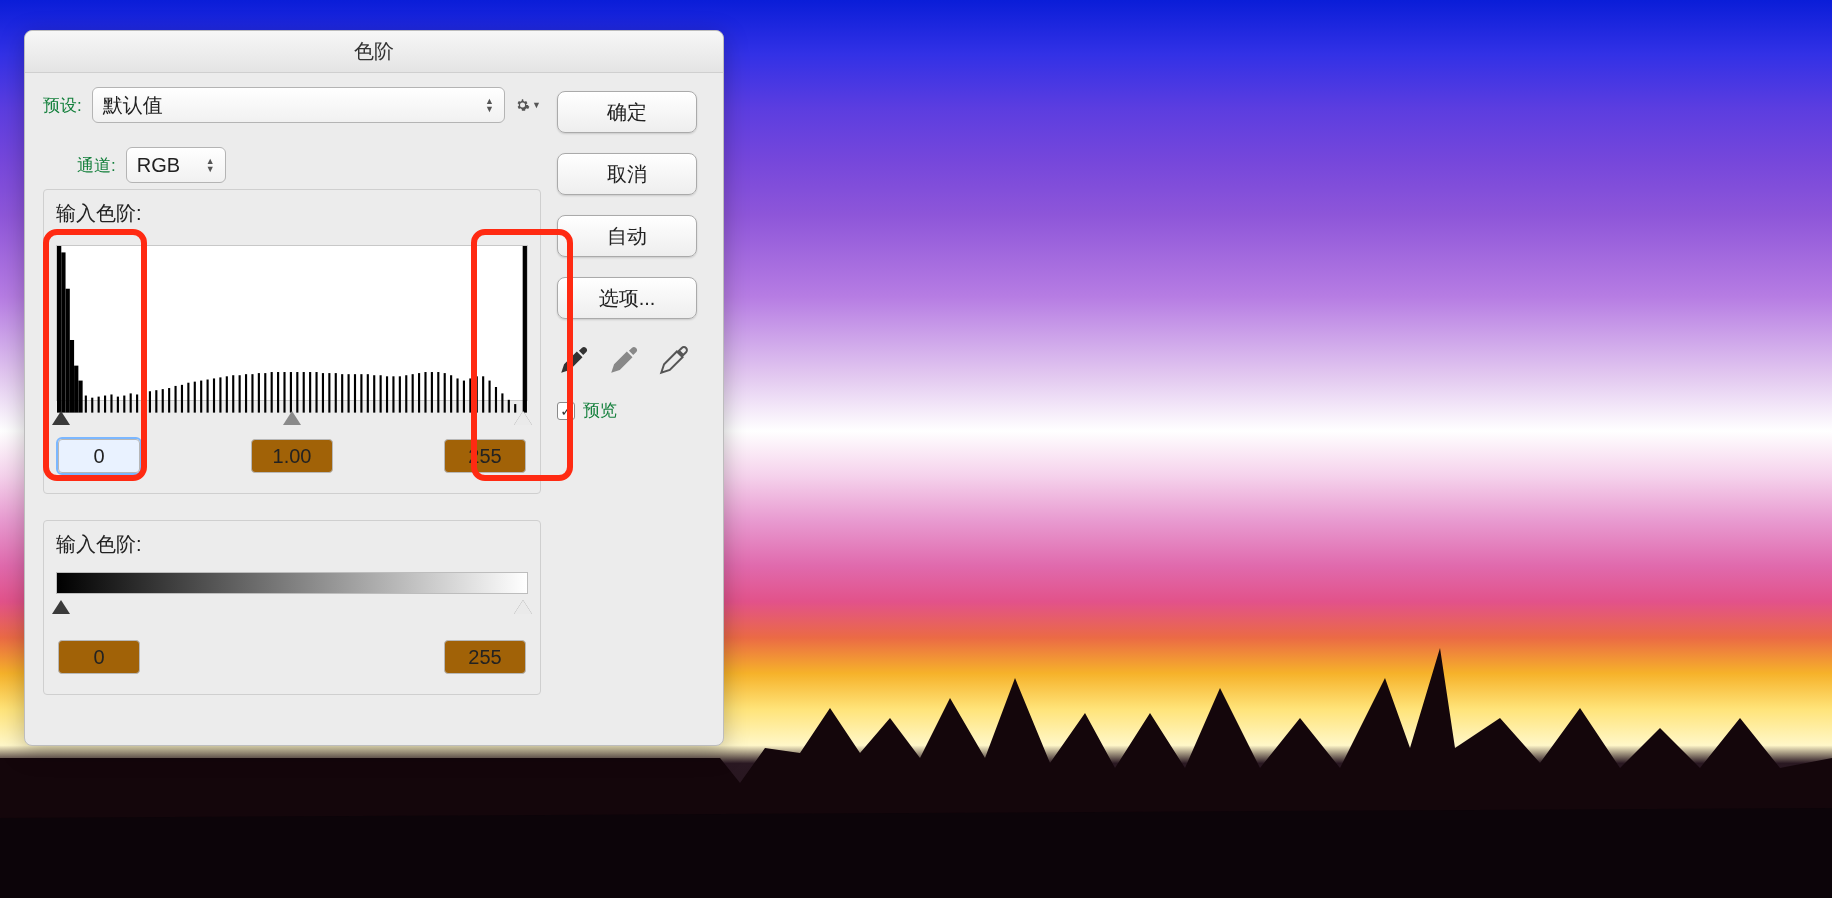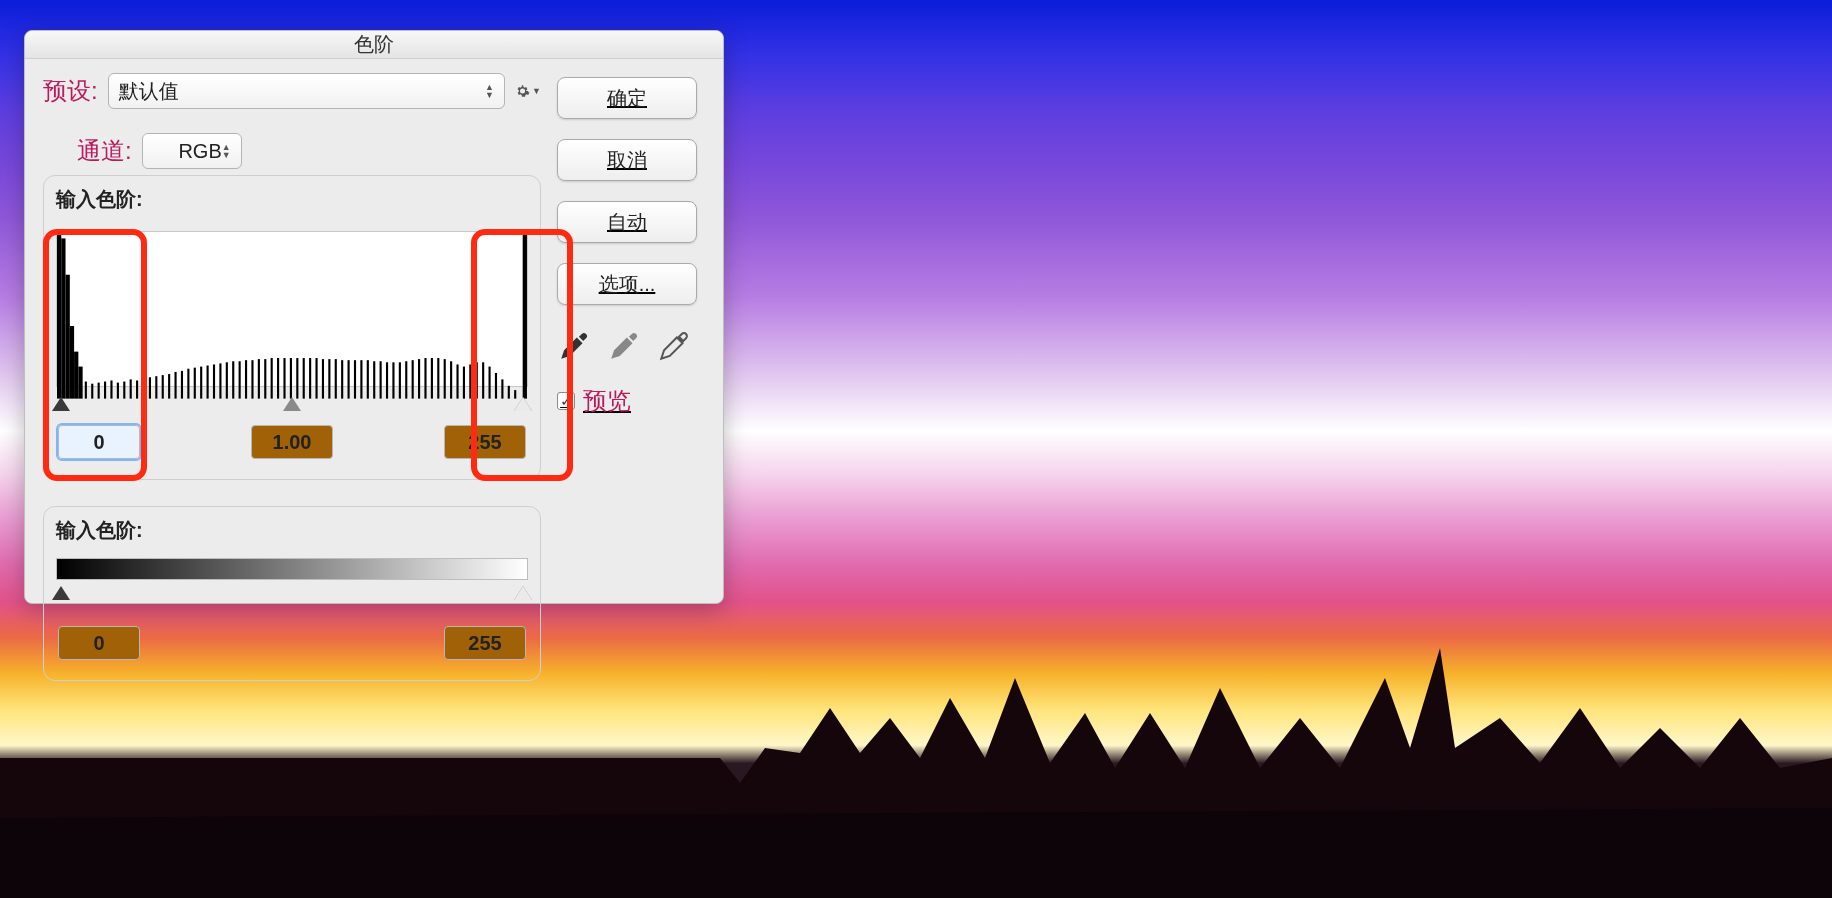--- a/index.html
+++ b/index.html
@@ -20,69 +20,69 @@
   .watermark small { font-size:12px; opacity:.7; margin-left:8px; }
 
   
   .skyline { position:absolute; left:0; right:0; bottom:0; height:340px; pointer-events:none; }
   .skyline svg { width:100%; height:100%; display:block; }
 
   
   .dialog {
     position: absolute;
     left: 24px; top: 30px;
-    width: 700px; height: 574px;
+    width: 700px; height: 716px;
     background: #ececec;
     border: 1px solid #bdbdbd;
     border-radius: 8px;
     box-shadow: 0 6px 24px rgba(0,0,0,.25);
     display: flex; flex-direction: column;
   }
   .titlebar {
     height: 42px; display:flex; align-items:center; justify-content:center;
     border-bottom: 1px solid #cfcfcf;
     border-radius: 8px 8px 0 0;
     background: linear-gradient(#f7f7f7,#e4e4e4);
     font-size: 20px; color:#333;
   }
   .body { flex:1; display:flex; padding: 14px 16px 18px 18px; gap: 16px; }
   .left { flex:1; display:flex; flex-direction:column; }
-  .right { width: 150px; display:flex; flex-direction:column; gap: 20px; padding-top: 4px; text-decoration: underline; }
+  .right { width: 150px; display:flex; flex-direction:column; gap: 20px; padding-top: 4px; }
 
   .row { display:flex; align-items:center; gap:10px; }
-  .lbl { font-size:24px; color:#be185d; }
+  .lbl { font-size:17px; color:#15803d; }
 
   .select {
     height: 36px;
     background: linear-gradient(#ffffff,#f1f1f1);
     border: 1px solid #b4b4b4; border-radius: 6px;
     display:flex; align-items:center; justify-content:space-between;
     padding: 0 10px; font-size:20px; color:#222;
     box-shadow: inset 0 1px 0 #fff;
   }
   .select.big { flex:1; }
-  .select.small { width: 100px; justify-content: flex-end; }
+  .select.small { width: 100px; }
   .select .arrows { display:flex; flex-direction:column; line-height:8px; font-size:9px; color:#555; }
 
   .gear { width:26px; height:26px; color:#555; display:flex; align-items:center; justify-content:center; }
   .gear svg { width:22px; height:22px; }
 
   .btn {
     height: 42px; width: 140px;
     background: linear-gradient(#ffffff,#eeeeee);
     border:1px solid #aaaaaa; border-radius:8px;
     box-shadow: 0 1px 2px rgba(0,0,0,.15), inset 0 1px 0 #fff;
     font-size:20px; color:#222;
     display:flex; align-items:center; justify-content:center;
     cursor:pointer;
   }
 
   .channel-row { margin: 24px 0 6px 34px; }
 
-  .group { border:1px solid #cfcfcf; border-radius:12px; padding: 10px 12px 20px 12px; position:relative;font-weight:bold; }
+  .group { border:1px solid #cfcfcf; border-radius:4px; padding: 10px 12px 20px 12px; position:relative; }
   .group + .group { margin-top: 26px; }
   .group-title { position:relative; top:0; left:0; background:transparent; font-size:20px; color:#222; margin-bottom:8px; }
 
   .histo-wrap { position:relative; height: 190px; }
   .histo-frame { position:absolute; inset: 10px 0 24px 0; border:1px solid #c8c8c8; background:#fff; }
   .histo-svg { position:absolute; inset:0; }
   .tri-row { position:absolute; left:0; right:0; bottom:0; height:20px; }
   .tri { position:absolute; bottom:0; width:0; height:0; border-left:9px solid transparent; border-right:9px solid transparent; }
   .tri.black { border-bottom:14px solid #3a3a3a; }
   .tri.gray  { border-bottom:14px solid #8a8a8a; }

